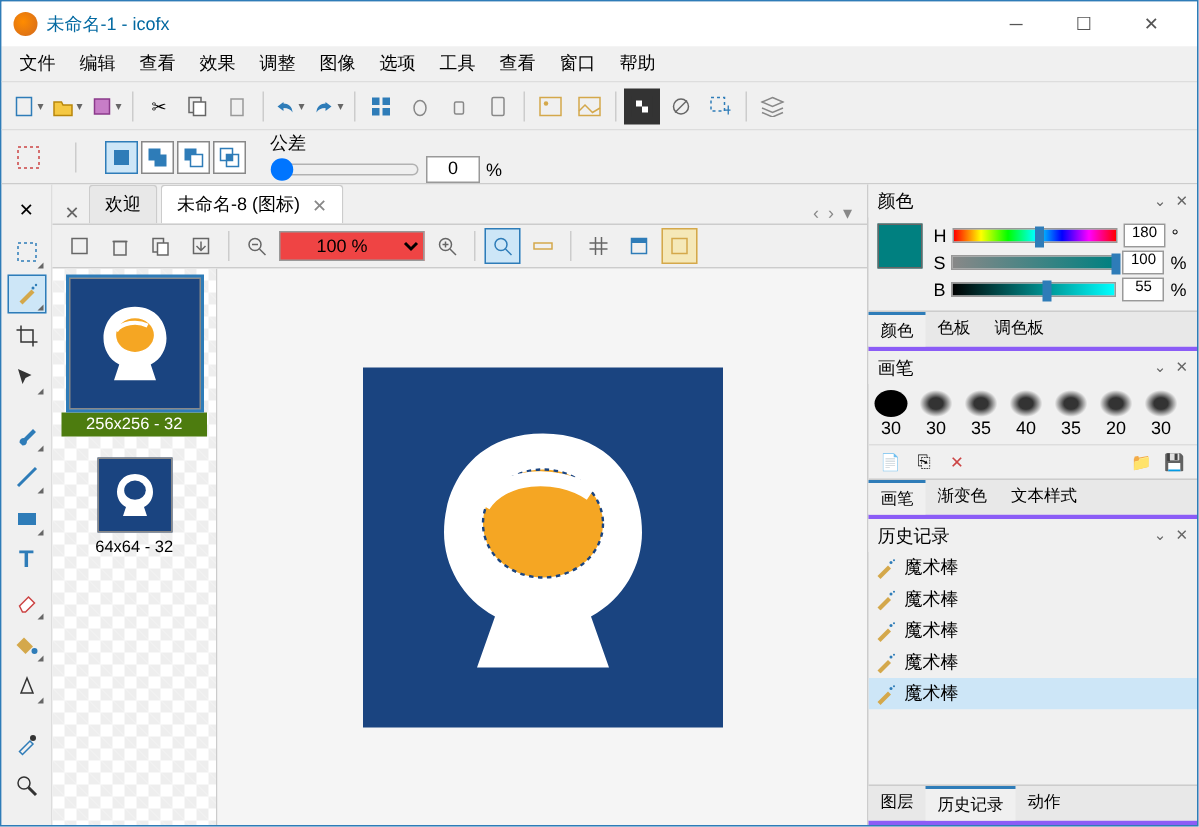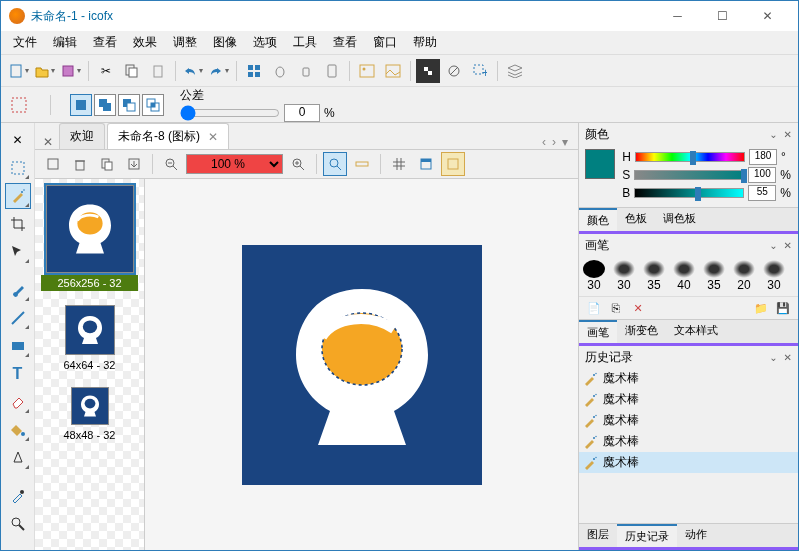--- a/index.html
+++ b/index.html
@@ -458,29 +458,20 @@
           <div class="cap">256x256 - 32</div>
         </div>
         <div class="thumb">
           <div class="img small">
               <svg width="40" height="40" viewBox="0 0 100 100">
                 <path d="M50 15c-20 0-30 15-30 30 0 10 5 20 15 25l-5 15h40l-5-15c10-5 15-15 15-25 0-15-10-30-30-30z" fill="#fff"></path>
                 <ellipse cx="50" cy="42" rx="18" ry="16" fill="#1a4480"></ellipse>
               </svg>
             </div>
           <div class="cap">64x64 - 32</div>
-        </div>
-        <div class="thumb">
-          <div class="img tiny">
-              <svg width="30" height="30" viewBox="0 0 100 100">
-                <path d="M50 15c-20 0-30 15-30 30 0 10 5 20 15 25l-5 15h40l-5-15c10-5 15-15 15-25 0-15-10-30-30-30z" fill="#fff"></path>
-                <ellipse cx="50" cy="42" rx="18" ry="16" fill="#1a4480"></ellipse>
-              </svg>
-            </div>
-          <div class="cap">48x48 - 32</div>
         </div>
       </div>
 
       <div class="canvas-wrap">
         <div class="canvas">
           <svg width="200" height="200" viewBox="0 0 100 100">
             <path d="M50 12c-22 0-33 16-33 33 0 11 6 22 17 28l-6 17h44l-6-17c11-6 17-17 17-28 0-17-11-33-33-33z" fill="#fff"></path>
             <ellipse cx="50" cy="42" rx="20" ry="18" fill="#f5a623" stroke="#1a4480" stroke-width="0.8" stroke-dasharray="1.5"></ellipse>
             <path d="M30 36c6-10 24-12 36-4" stroke="#fff" stroke-width="5" fill="none"></path>
           </svg>

